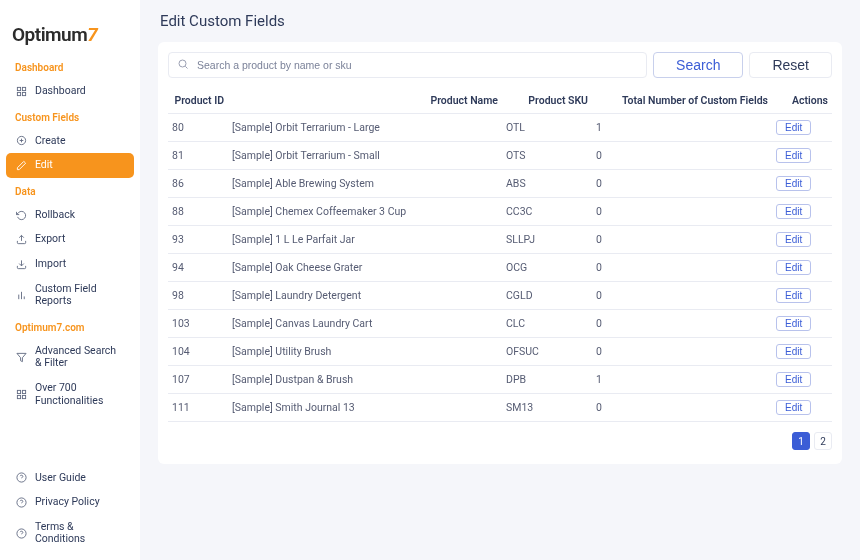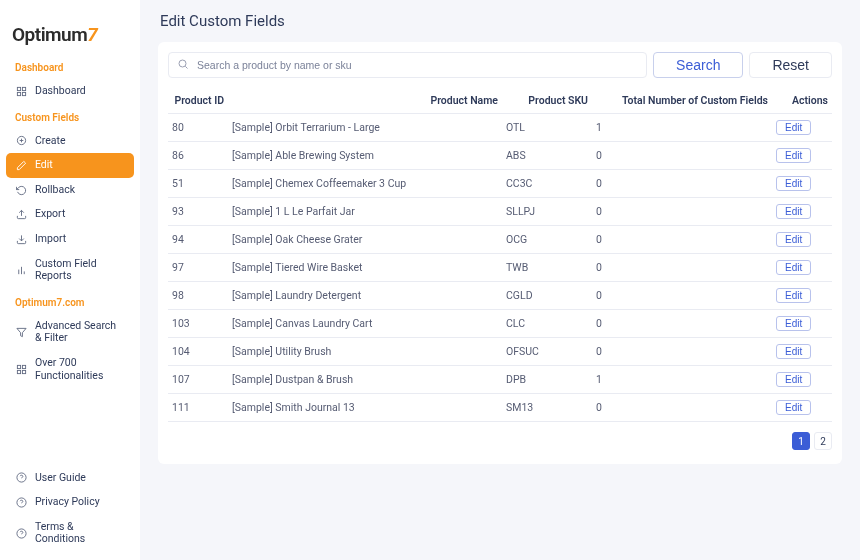--- a/index.html
+++ b/index.html
@@ -216,20 +216,21 @@
           <span>Create</span>
         </div>
         <div class="nav-item active">
           <span class="ico">
             <svg width="11" height="11" viewBox="0 0 24 24" fill="none" stroke="currentColor" stroke-width="2">
               <path d="M17 3l4 4L7 21H3v-4L17 3z"></path>
             </svg>
           </span>
           <span>Edit</span>
         </div>
+        <div class="section-title">Data</div>
         <div class="nav-item">
           <span class="ico">
             <svg width="11" height="11" viewBox="0 0 24 24" fill="none" stroke="currentColor" stroke-width="2">
               <polyline points="1 4 1 10 7 10"></polyline>
               <path d="M3.51 15a9 9 0 1 0 2.13-9.36L1 10"></path>
             </svg>
           </span>
           <span>Rollback</span>
         </div>
         <div class="nav-item">
@@ -348,51 +349,51 @@
         </thead>
         <tbody id="table-body">
             <tr>
               <td>80</td>
               <td>[Sample] Orbit Terrarium - Large</td>
               <td>OTL</td>
               <td>1</td>
               <td><button class="edit-btn">Edit</button></td>
             </tr>
             <tr>
+              <td>81</td>
+              <td>[Sample] Orbit Terrarium - Small</td>
+              <td>OTS</td>
+              <td>0</td>
+              <td><button class="edit-btn">Edit</button></td>
+            </tr>
+            <tr>
               <td>86</td>
               <td>[Sample] Able Brewing System</td>
               <td>ABS</td>
               <td>0</td>
               <td><button class="edit-btn">Edit</button></td>
             </tr>
             <tr>
-              <td>51</td>
+              <td>88</td>
               <td>[Sample] Chemex Coffeemaker 3 Cup</td>
               <td>CC3C</td>
               <td>0</td>
               <td><button class="edit-btn">Edit</button></td>
             </tr>
             <tr>
               <td>93</td>
               <td>[Sample] 1 L Le Parfait Jar</td>
               <td>SLLPJ</td>
               <td>0</td>
               <td><button class="edit-btn">Edit</button></td>
             </tr>
             <tr>
               <td>94</td>
               <td>[Sample] Oak Cheese Grater</td>
               <td>OCG</td>
-              <td>0</td>
-              <td><button class="edit-btn">Edit</button></td>
-            </tr>
-            <tr>
-              <td>97</td>
-              <td>[Sample] Tiered Wire Basket</td>
-              <td>TWB</td>
               <td>0</td>
               <td><button class="edit-btn">Edit</button></td>
             </tr>
             <tr>
               <td>98</td>
               <td>[Sample] Laundry Detergent</td>
               <td>CGLD</td>
               <td>0</td>
               <td><button class="edit-btn">Edit</button></td>
             </tr>

